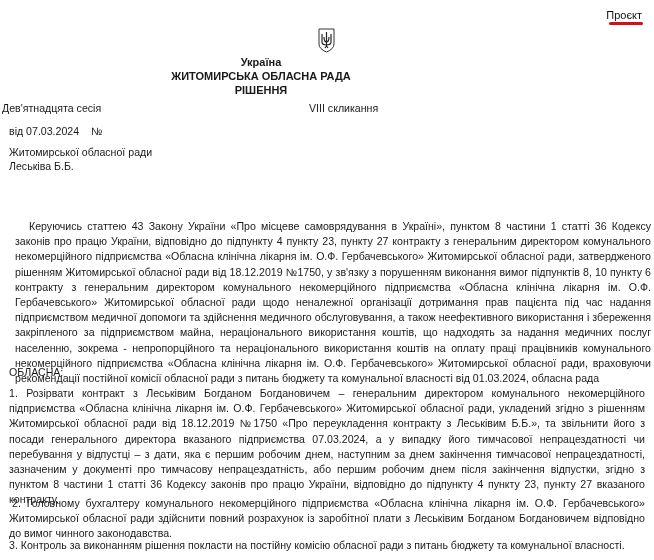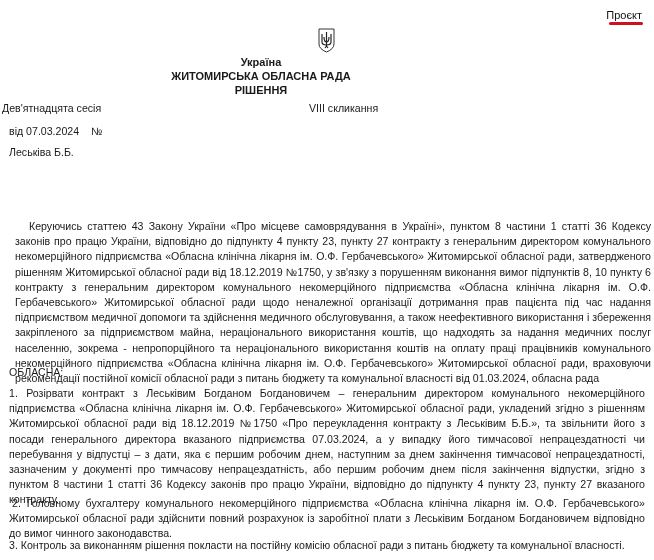--- a/index.html
+++ b/index.html
@@ -46,20 +46,21 @@
 
 <div class="header h-country">Україна</div>
 <div class="header h-council">ЖИТОМИРСЬКА ОБЛАСНА РАДА</div>
 <div class="header h-decision">РІШЕННЯ</div>
 
 <div class="abs session">Дев'ятнадцята сесія</div>
 <div class="abs convocation">VIII скликання</div>
 <div class="abs date" style="white-space:pre;">від 07.03.2024    №</div>
 
 <div class="subject">
+  <div>Житомирської обласної ради</div>
   <div>Леськіва Б.Б.</div>
 </div>
 
 <div class="para p-main">Керуючись статтею 43 Закону України «Про місцеве самоврядування в Україні», пунктом 8 частини 1 статті 36 Кодексу законів про працю України, відповідно до підпункту 4 пункту 23, пункту 27 контракту з генеральним директором комунального некомерційного підприємства «Обласна клінічна лікарня ім. О.Ф. Гербачевського» Житомирської обласної ради, затвердженого рішенням Житомирської обласної ради від 18.12.2019 №1750, у зв'язку з порушенням виконання вимог підпунктів 8, 10 пункту 6 контракту з генеральним директором комунального некомерційного підприємства «Обласна клінічна лікарня ім. О.Ф. Гербачевського» Житомирської обласної ради щодо неналежної організації дотримання прав пацієнта під час надання підприємством медичної допомоги та здійснення медичного обслуговування, а також неефективного використання і збереження закріпленого за підприємством майна, нераціонального використання коштів, що надходять за надання медичних послуг населенню, зокрема - непропорційного та нераціонального використання коштів на оплату праці працівників комунального некомерційного підприємства «Обласна клінічна лікарня ім. О.Ф. Гербачевського» Житомирської обласної ради, враховуючи рекомендації постійної комісії обласної ради з питань бюджету та комунальної власності від 01.03.2024, обласна рада</div>
 
 <div class="abs resolved">ОБЛАСНА:</div>
 
 <div class="para p1">1. Розірвати контракт з Леськівим Богданом Богдановичем – генеральним директором комунального некомерційного підприємства «Обласна клінічна лікарня ім. О.Ф. Гербачевського» Житомирської обласної ради, укладений згідно з рішенням Житомирської обласної ради від 18.12.2019 №1750 «Про переукладення контракту з Леськівим Б.Б.», та звільнити його з посади генерального директора вказаного підприємства 07.03.2024, а у випадку його тимчасової непрацездатності чи перебування у відпустці – з дати, яка є першим робочим днем, наступним за днем закінчення тимчасової непрацездатності, зазначеним у документі про тимчасову непрацездатність, або першим робочим днем після закінчення відпустки, згідно з пунктом 8 частини 1 статті 36 Кодексу законів про працю України, відповідно до підпункту 4 пункту 23, пункту 27 вказаного контракту.</div>
 <div class="para p2">2. Головному бухгалтеру комунального некомерційного підприємства «Обласна клінічна лікарня ім. О.Ф. Гербачевського» Житомирської обласної ради здійснити повний розрахунок із заробітної плати з Леськівим Богданом Богдановичем відповідно до вимог чинного законодавства.</div>
 <div class="para p3">3. Контроль за виконанням рішення покласти на постійну комісію обласної ради з питань бюджету та комунальної власності.</div>

